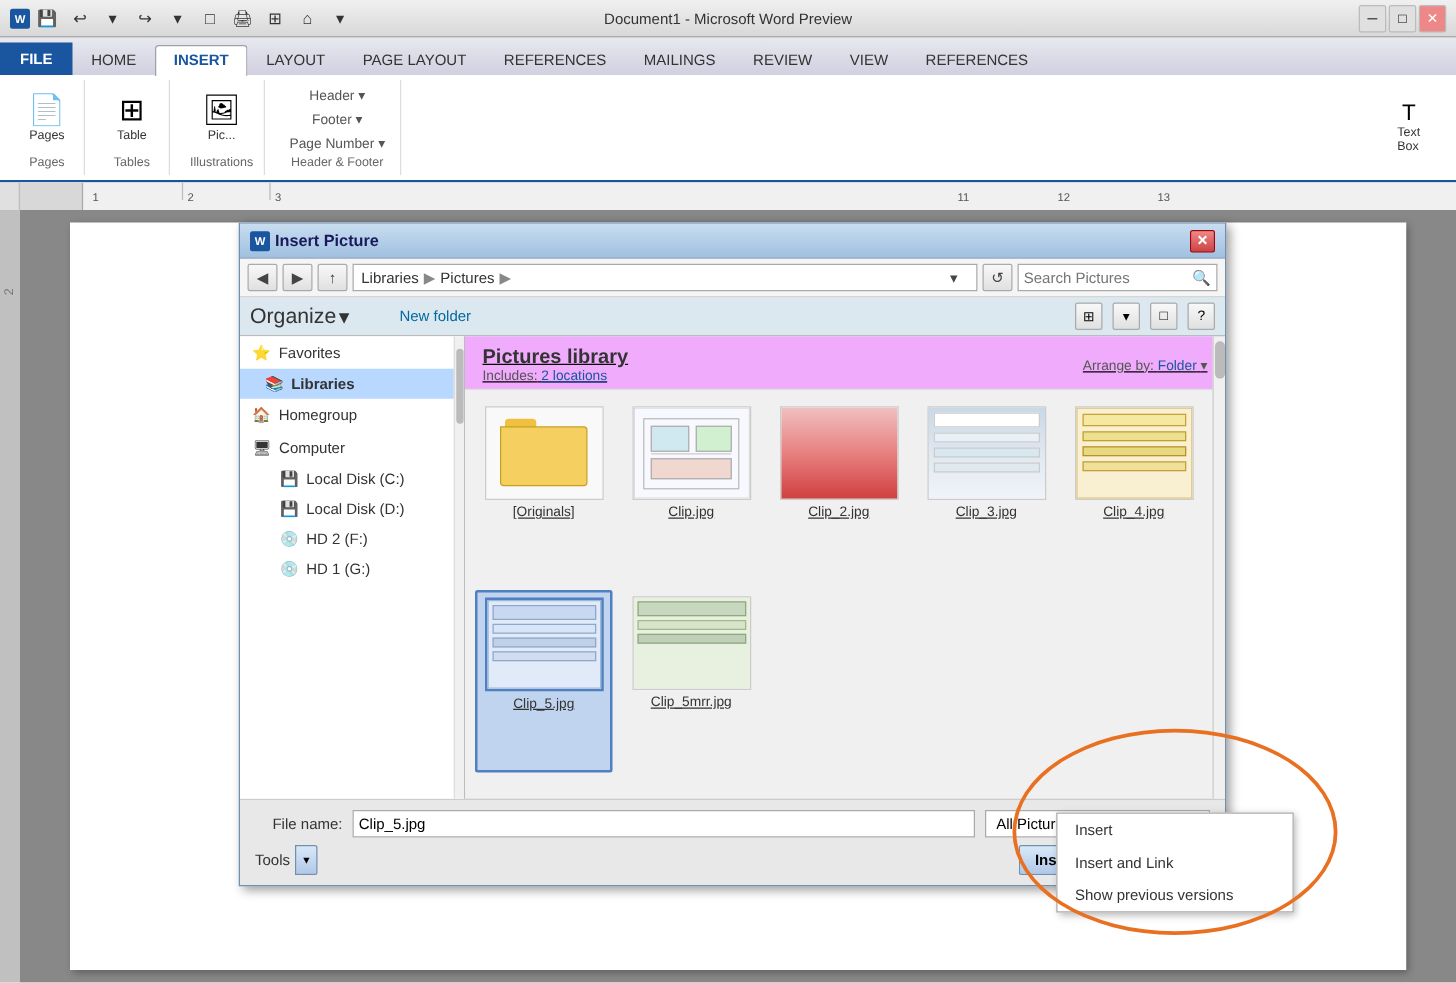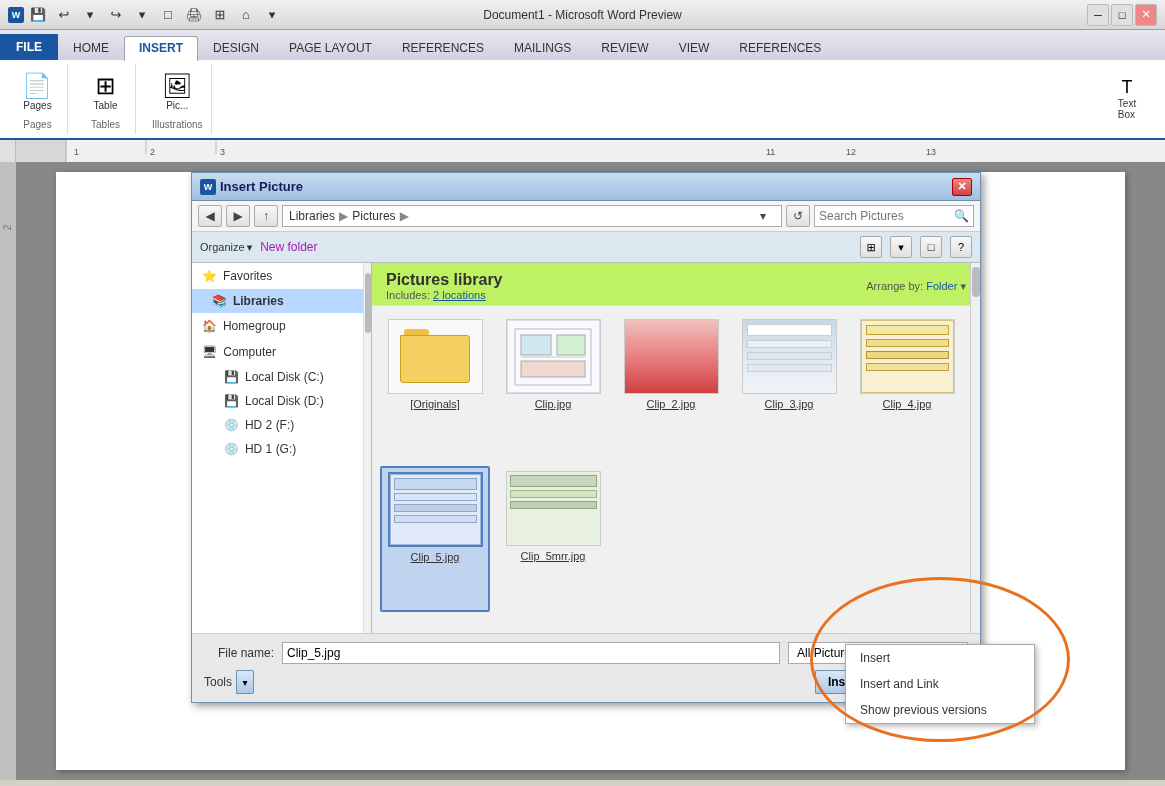--- a/index.html
+++ b/index.html
@@ -51,22 +51,22 @@
     .dialog-toolbar { background: #f5f5f5; padding: 4px 6px; border-bottom: 1px solid #ccc; display: flex; align-items: center; gap: 4px; }
     .nav-btn { width: 24px; height: 22px; background: linear-gradient(to bottom, #f8f8f8, #e0e0e0); border: 1px solid #aaa; border-radius: 2px; display: flex; align-items: center; justify-content: center; cursor: pointer; font-size: 12px; color: #444; }
     .breadcrumb-bar { flex: 1; height: 22px; background: #fff; border: 1px solid #aaa; display: flex; align-items: center; padding: 0 6px; font-size: 12px; color: #333; gap: 4px; }
     .breadcrumb-sep { color: #888; }
     .search-bar { width: 160px; height: 22px; background: #fff; border: 1px solid #aaa; display: flex; align-items: center; padding: 0 4px; font-size: 12px; color: #999; }
     .search-input { border: none; outline: none; font-size: 12px; color: #999; width: 100%; background: transparent; }
     .toolbar-btn { width: 22px; height: 22px; background: linear-gradient(to bottom, #f8f8f8, #e0e0e0); border: 1px solid #aaa; border-radius: 2px; display: flex; align-items: center; justify-content: center; cursor: pointer; font-size: 11px; }
 
     
     .organize-bar { background: #dce8f0; padding: 4px 8px; border-bottom: 1px solid #bbb; display: flex; align-items: center; gap: 8px; }
-    .organize-btn { font-size: 11px; color: #333; cursor: pointer; display: flex; align-items: center; gap: 2px; }
-    .new-folder-btn { font-size: 12px; color: #a21caf; cursor: pointer; }
+    .organize-btn { font-size: 17px; color: #333; cursor: pointer; display: flex; align-items: center; gap: 2px; }
+    .new-folder-btn { font-size: 12px; color: #0369a1; cursor: pointer; margin-left: 32px; }
 
     
     .dialog-content { display: flex; height: 370px; }
 
     
     .nav-panel { width: 180px; background: #fff; border-right: 1px solid #bbb; overflow-y: auto; flex-shrink: 0; position: relative; }
     .nav-section-header { padding: 6px 10px; font-size: 12px; color: #333; display: flex; align-items: center; gap: 6px; cursor: pointer; }
     .nav-item { padding: 5px 20px; font-size: 12px; color: #333; cursor: pointer; display: flex; align-items: center; gap: 6px; }
     .nav-item.active { background: #b8d8ff; font-weight: bold; }
     .file-item { display: flex; flex-direction: column; align-items: center; width: 110px; padding: 4px; cursor: pointer; border: 1px solid transparent; border-radius: 2px; }
@@ -126,21 +126,21 @@
     <div class="tb-icon">─</div>
     <div class="tb-icon">□</div>
     <div class="tb-icon" style="background:#e88; color:#fff;">✕</div>
   </div>
 </div>
 
 <div class="ribbon-tabs">
   <div class="ribbon-tab file">FILE</div>
   <div class="ribbon-tab">HOME</div>
   <div class="ribbon-tab active">INSERT</div>
-  <div class="ribbon-tab">DESIGN</div>
+  <div class="ribbon-tab">LAYOUT</div>
   <div class="ribbon-tab">PAGE LAYOUT</div>
   <div class="ribbon-tab">REFERENCES</div>
   <div class="ribbon-tab">MAILINGS</div>
   <div class="ribbon-tab">REVIEW</div>
   <div class="ribbon-tab">VIEW</div>
   <div class="ribbon-tab">REFERENCES</div>
 </div>
 
 <div class="ribbon-body">
 
@@ -167,20 +167,28 @@
   <div class="ribbon-group">
     <div class="ribbon-group-buttons">
       <div class="ribbon-btn">
         <div class="icon">🖼</div>
         <div class="label">Pic...</div>
       </div>
     </div>
     <div class="ribbon-group-label">Illustrations</div>
   </div>
 
+  <div class="ribbon-group">
+    <div class="ribbon-group-buttons" style="flex-direction:column; gap:2px;">
+      <div style="font-size:11px; color:#555; padding:2px 4px;">Header ▾</div>
+      <div style="font-size:11px; color:#555; padding:2px 4px;">Footer ▾</div>
+      <div style="font-size:11px; color:#555; padding:2px 4px;">Page Number ▾</div>
+    </div>
+    <div class="ribbon-group-label">Header &amp; Footer</div>
+  </div>
 
   <div class="ribbon-group" style="margin-left:auto; border-right:none;">
     <div class="ribbon-group-buttons">
       <div class="ribbon-btn" style="min-width:30px;">
         <div class="icon" style="font-size:18px;">T</div>
         <div class="label">Text<br>Box</div>
       </div>
     </div>
   </div>
 </div>
@@ -297,21 +305,21 @@
             <span>HD 1 (G:)</span>
           </div>
 
           <div style="position:absolute; right:0; top:0; bottom:0; width:8px; background:#f0f0f0; border-left:1px solid #ddd;">
             <div style="width:6px; height:60px; background:#bbb; border-radius:3px; margin:2px auto; margin-top:10px;"></div>
           </div>
         </div>
 
         <div style="flex:1; position:relative; overflow:hidden;">
 
-          <div style="padding:8px 14px 4px; border-bottom:1px solid #ddd; background:#bef264;">
+          <div style="padding:8px 14px 4px; border-bottom:1px solid #ddd; background:#f0abfc;text-decoration:underline;">
             <div style="display:flex; justify-content:space-between; align-items:center;">
               <div>
                 <div style="font-size:16px; font-weight:bold; color:#333;">Pictures library</div>
                 <div style="font-size:11px; color:#555;">
                   <span>Includes:</span>
                   <span style="color:#1a56a0; text-decoration:underline;">2 locations</span>
                 </div>
               </div>
               <div style="font-size:11px; color:#555;">
                 <span>Arrange by:</span>

